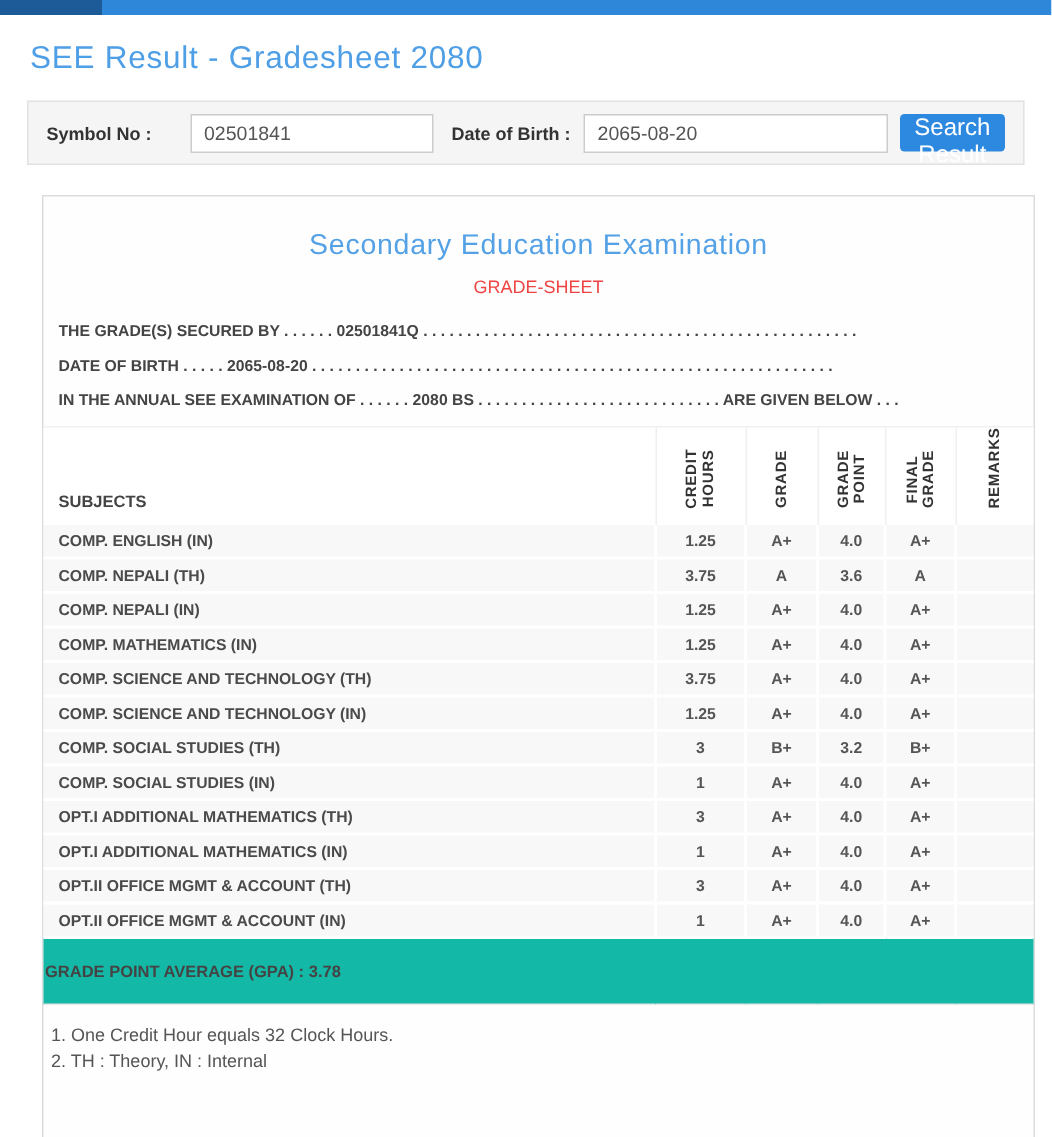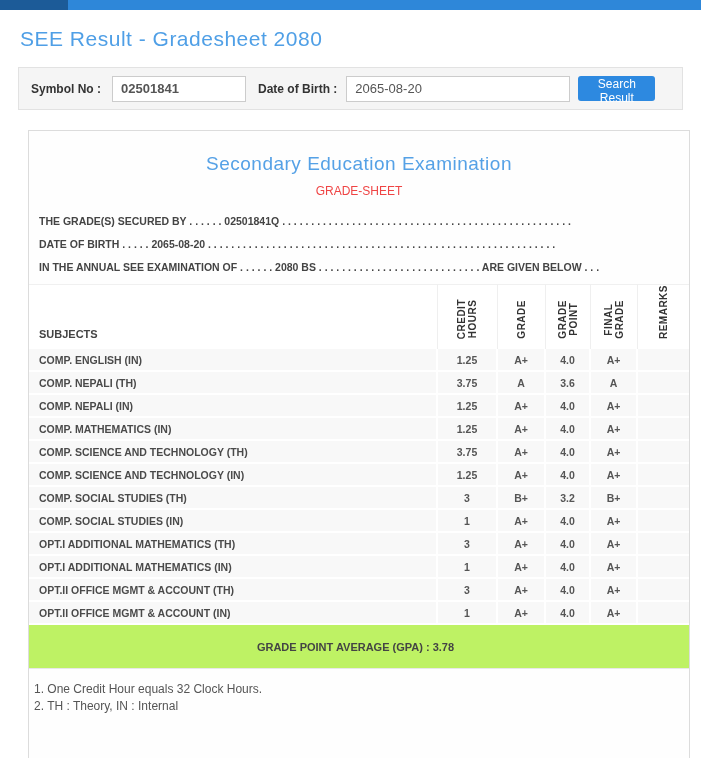--- a/index.html
+++ b/index.html
@@ -34,30 +34,30 @@
     padding: 0 12px;
   }
   .form-label { font-size: 12px; font-weight: 700; color: #333; white-space: nowrap; }
   .form-input {
     height: 26px; box-sizing: border-box;
     border: 1px solid #ccc; background: #fff;
     font-family: "Liberation Sans", sans-serif;
     font-size: 13px; color: #555;
     padding: 0 8px; outline: none;
   }
-  .symbol-input { width: 134px; margin-left: 11px; font-weight: bold; }
+  .symbol-input { width: 162px; margin-left: 26px; }
   .dob-label { margin-left: 12px; }
   .dob-input { width: 224px; margin-left: 9px; }
   .search-button {
     margin-left: 8px;
     width: 77px; height: 25px;
     background: #2d89e0; color: #fff;
     border: none; border-radius: 3px;
     font-family: "Liberation Sans", sans-serif;
-    font-size: 12px;
+    font-size: 16px;
     cursor: pointer;
   }
 
   
   .panel {
     margin: 20px 0 0 28px;
     width: 662px; height: 690px;
     box-sizing: border-box;
     background: #fefefe;
     border: 1px solid #dcdcdc;
@@ -130,23 +130,23 @@
   }
   tbody td.subject-cell {
     text-align: left;
     padding-left: 10px;
     color: #4a4a4a;
   }
   tbody td + td { border-left: 2px solid #ffffff; }
 
   tfoot td {
     height: 41px;
-    background: #bef264;
+    background: #14b8a6;
     border-bottom: 1px solid #e8e8e8;
-    text-align: center; vertical-align: middle;
+    text-align: left; vertical-align: middle;
     padding-right: 8px;
     font-size: 11px; font-weight: 700; color: #444;
   }
 
   
   .notes { margin: 12px 0 0 5px; }
   .note-line { font-size: 12px; color: #555; line-height: 17px; }
 </style>
 </head>
 <body>

